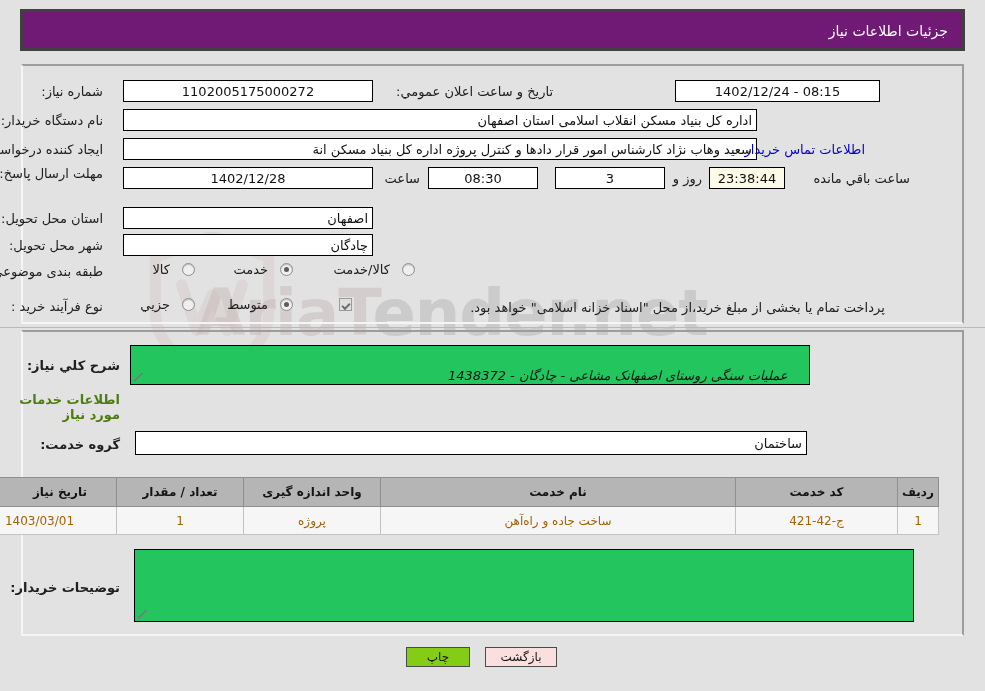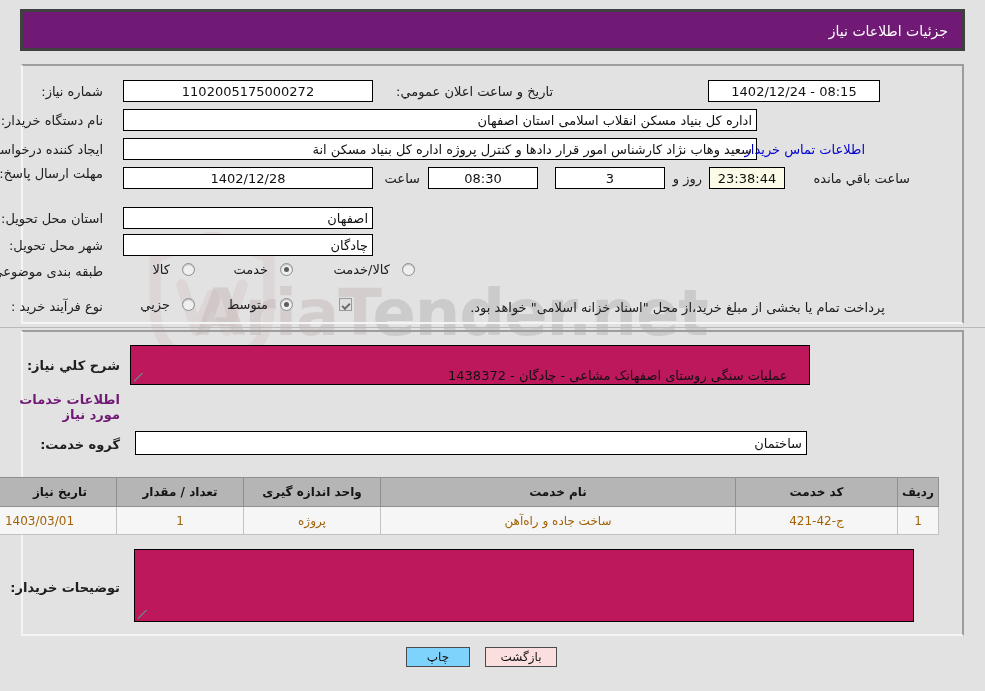--- a/index.html
+++ b/index.html
@@ -131,41 +131,42 @@
   .chk::after{
     content:"";position:absolute;
     left:2px;top:4px;width:6px;height:3px;
     border-left:2px solid #6b6b6b;border-bottom:2px solid #6b6b6b;
     transform:rotate(-45deg);
   }
 
   
   .ta{
     position:absolute;
-    background:#be185d;border:1px solid #000000;
+    background:#22c55e;border:1px solid #000000;
     box-sizing:border-box;
     font-size:13px;color:#111;
     padding:3px 5px 0 5px;
     overflow:hidden;
     white-space:pre-wrap;
     line-height:1.35;
+    font-style:italic;
   }
   .ta .grip{
     position:absolute;left:2px;bottom:1px;
     width:10px;height:10px;
     color:#555;font-size:10px;line-height:10px;
   }
   .grip-glyph{
     display:block;width:9px;height:9px;
     background:
       linear-gradient(135deg,transparent 0 42%,#777 42% 52%,transparent 52% 100%);
   }
 
   
-  .sect-h{position:absolute;font-weight:bold;font-size:13px;color:#701a75;}
+  .sect-h{position:absolute;font-weight:bold;font-size:13px;color:#4d7c0f;}
 
   
   .tbl{
     position:absolute;
     border-collapse:collapse;
     font-size:12px;
     background:#fff;
     table-layout:fixed;
   }
   .tbl th{
@@ -194,21 +195,21 @@
   .btn{
     position:absolute;
     border:1px solid #4b4b4b;
     box-sizing:border-box;
     font-size:12px;
     font-family:"DejaVu Sans","Liberation Sans",sans-serif;
     cursor:pointer;
     display:flex;align-items:center;justify-content:center;
     color:#161616;
   }
-  .btn-print{background:#7dd3fc;}
+  .btn-print{background:#84cc16;}
   .btn-back{background:#fbdede;}
 
   .divider{
     position:absolute;left:0;width:985px;height:1px;background:#b9b9b9;
   }
 </style>
 </head>
 <body>
 
 <div class="watermark">
@@ -226,21 +227,21 @@
   <div class="title-bar">
     <div class="title-text">جزئیات اطلاعات نیاز</div>
   </div>
 
   <div class="panel-top"></div>
 
   <div class="lbl" style="right:882px;top:84px;">شماره نیاز:</div>
   <div class="fld ltr" style="right:612px;top:80px;width:250px;height:22px;">1102005175000272</div>
 
   <div class="lbl" style="right:432px;top:84px;">تاریخ و ساعت اعلان عمومي:</div>
-  <div class="fld ltr" style="right:105px;top:80px;width:172px;height:22px;">1402/12/24 - 08:15</div>
+  <div class="fld ltr" style="right:105px;top:80px;width:205px;height:22px;">1402/12/24 - 08:15</div>
 
   <div class="lbl" style="right:882px;top:113px;">نام دستگاه خریدار:</div>
   <div class="fld r" style="right:228px;top:109px;width:634px;height:22px;">اداره کل بنیاد مسکن انقلاب اسلامی استان اصفهان</div>
 
   <div class="lbl" style="right:882px;top:142px;">ایجاد کننده درخواست:</div>
   <div class="fld r" style="right:228px;top:138px;width:634px;height:22px;">سعید وهاب نژاد کارشناس امور قرار دادها و کنترل  پروژه اداره کل بنیاد مسکن انة</div>
   <a class="link" style="right:120px;top:142px;">اطلاعات تماس خریدار</a>
 
   <div class="lbl" style="right:882px;top:165px;width:86px;text-align:right;line-height:1.35;">مهلت ارسال پاسخ: تا تاریخ:</div>
   <div class="fld ltr" style="right:612px;top:167px;width:250px;height:22px;">1402/12/28</div>

